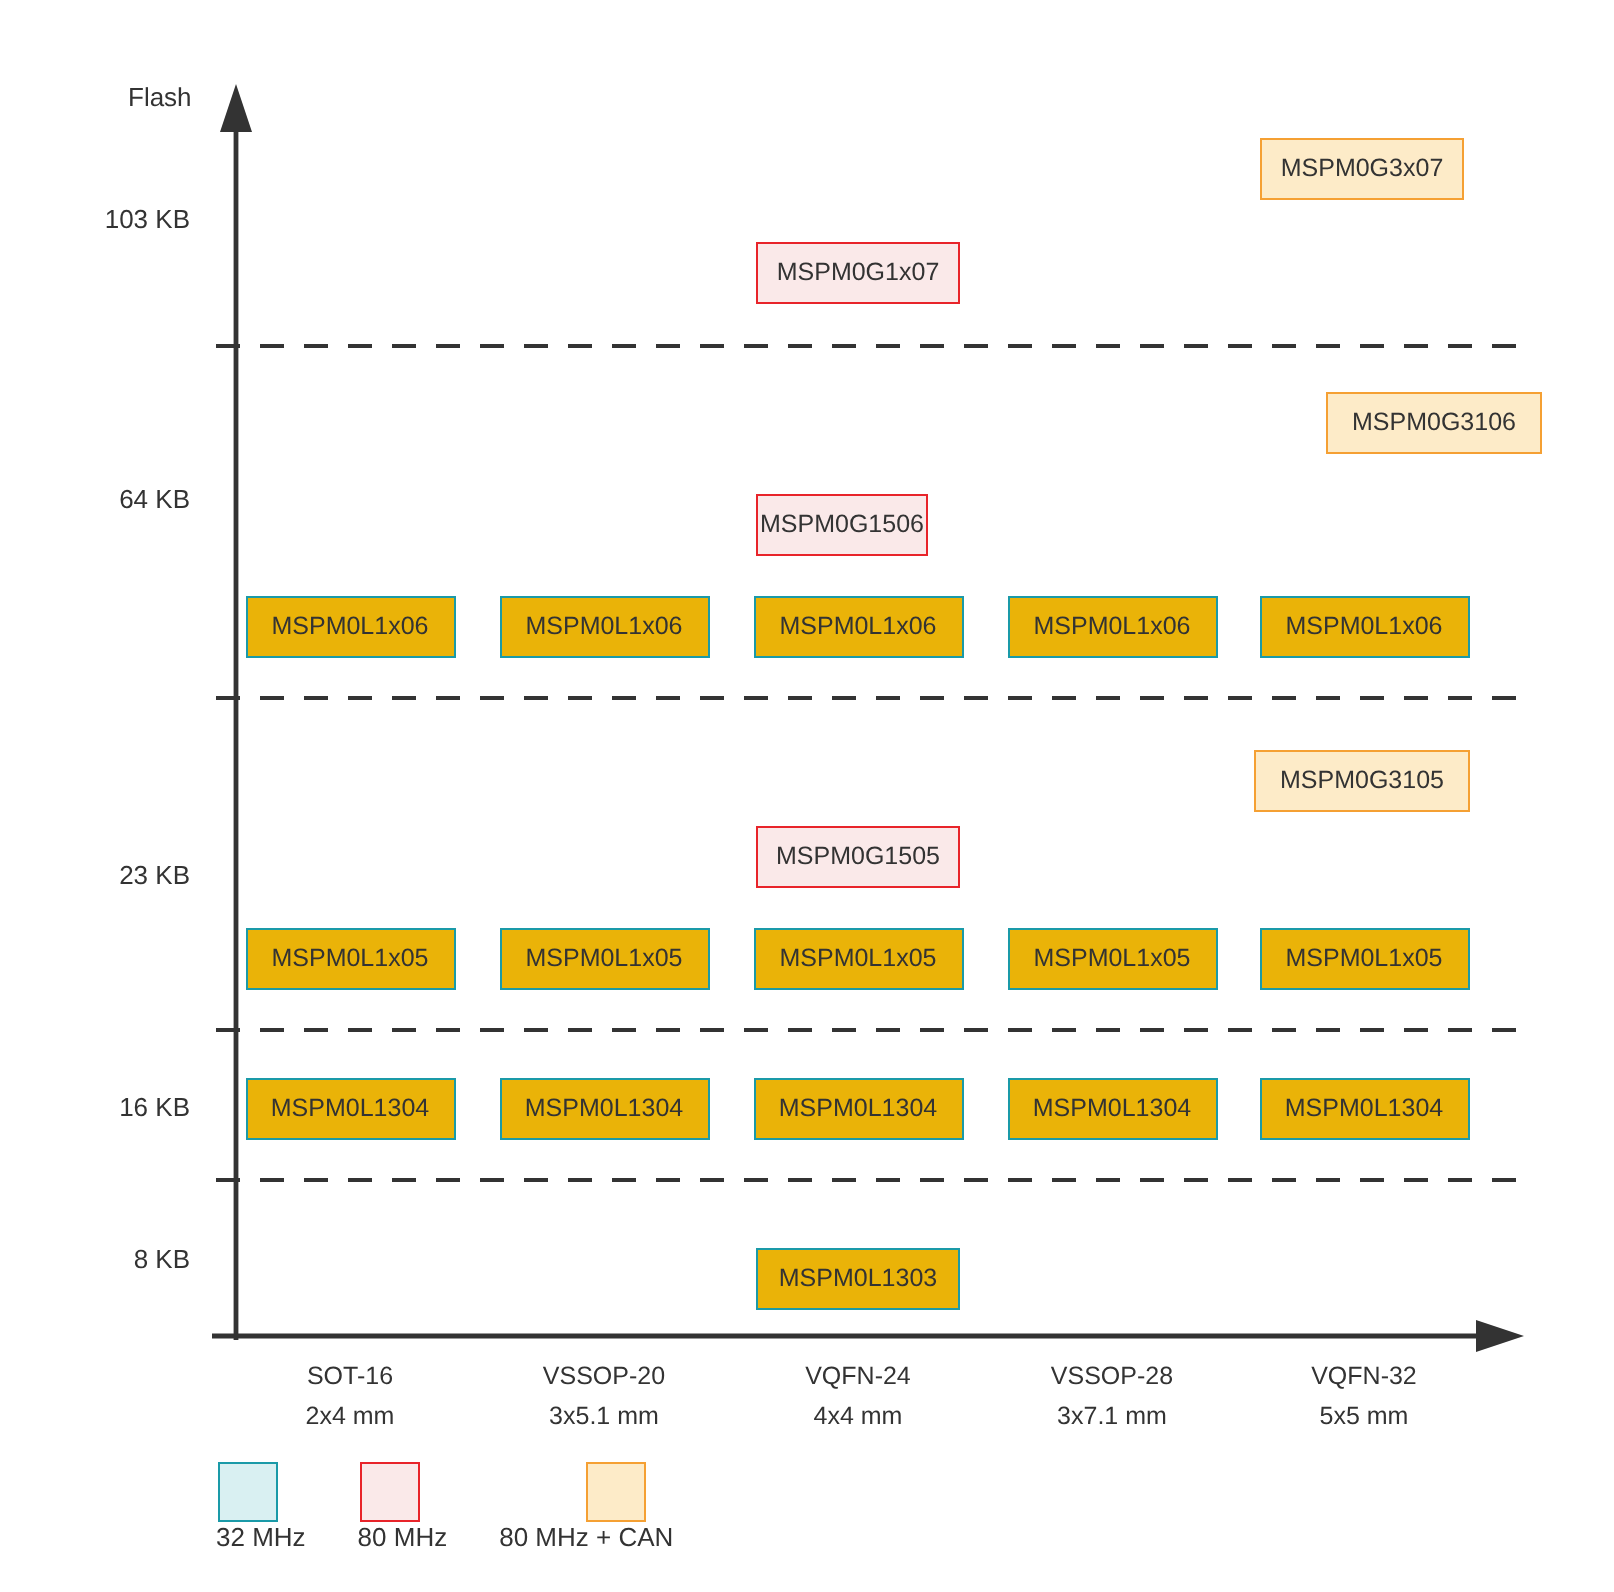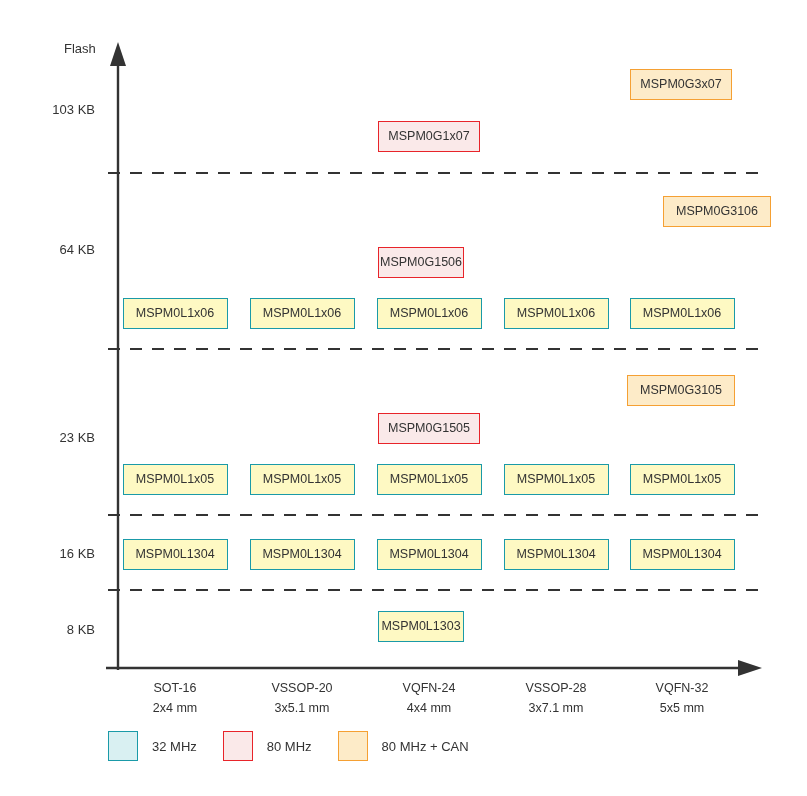--- a/index.html
+++ b/index.html
@@ -51,43 +51,44 @@
     height: 31px;
     line-height: 29px;
     text-align: center;
     font-size: 12.5px;
     border-width: 1.6px;
     border-style: solid;
     white-space: nowrap;
     color: #333333;
   }
   .chip.teal {
-    background: #fef9c3;
+    background: #eab308;
     border-color: #1a9aa8;
   }
   .chip.red {
     background: #fae9e9;
     border-color: #e8242a;
     text-align: center;
   }
   .chip.orange {
     background: #fdebc8;
     border-color: #f5a033;
   }
   .legend {
     position: absolute;
     left: 108px;
     top: 731px;
     display: flex;
     align-items: center;
   }
   .legend-item {
     display: flex;
-    align-items: center;
+    align-items: flex-end;
     margin-right: 26px;
+    flex-direction: column;
   }
   .legend-swatch {
     width: 30px;
     height: 30px;
     box-sizing: border-box;
     border-width: 1.6px;
     border-style: solid;
     margin-right: 14px;
   }
   .legend-swatch.teal {
@@ -182,21 +183,21 @@
       <div class="chip teal" style="width: 105px; left: 122.5px; top: 463.5px;">MSPM0L1x05</div>
       <div class="chip teal" style="width: 105px; left: 249.5px; top: 463.5px;">MSPM0L1x05</div>
       <div class="chip teal" style="width: 105px; left: 376.5px; top: 463.5px;">MSPM0L1x05</div>
       <div class="chip teal" style="width: 105px; left: 503.5px; top: 463.5px;">MSPM0L1x05</div>
       <div class="chip teal" style="width: 105px; left: 629.5px; top: 463.5px;">MSPM0L1x05</div>
       <div class="chip teal" style="width: 105px; left: 122.5px; top: 538.5px;">MSPM0L1304</div>
       <div class="chip teal" style="width: 105px; left: 249.5px; top: 538.5px;">MSPM0L1304</div>
       <div class="chip teal" style="width: 105px; left: 376.5px; top: 538.5px;">MSPM0L1304</div>
       <div class="chip teal" style="width: 105px; left: 503.5px; top: 538.5px;">MSPM0L1304</div>
       <div class="chip teal" style="width: 105px; left: 629.5px; top: 538.5px;">MSPM0L1304</div>
-      <div class="chip teal" style="width: 86px; left: 378px; top: 611px;">MSPM0L1303</div>
+      <div class="chip teal" style="width: 102px; left: 378px; top: 624px;">MSPM0L1303</div>
     </div>
 
   <div class="legend">
     <div class="legend-item">
       <span class="legend-swatch teal"></span>
       <span class="legend-label">32 MHz</span>
     </div>
     <div class="legend-item">
       <span class="legend-swatch red"></span>
       <span class="legend-label">80 MHz</span>

